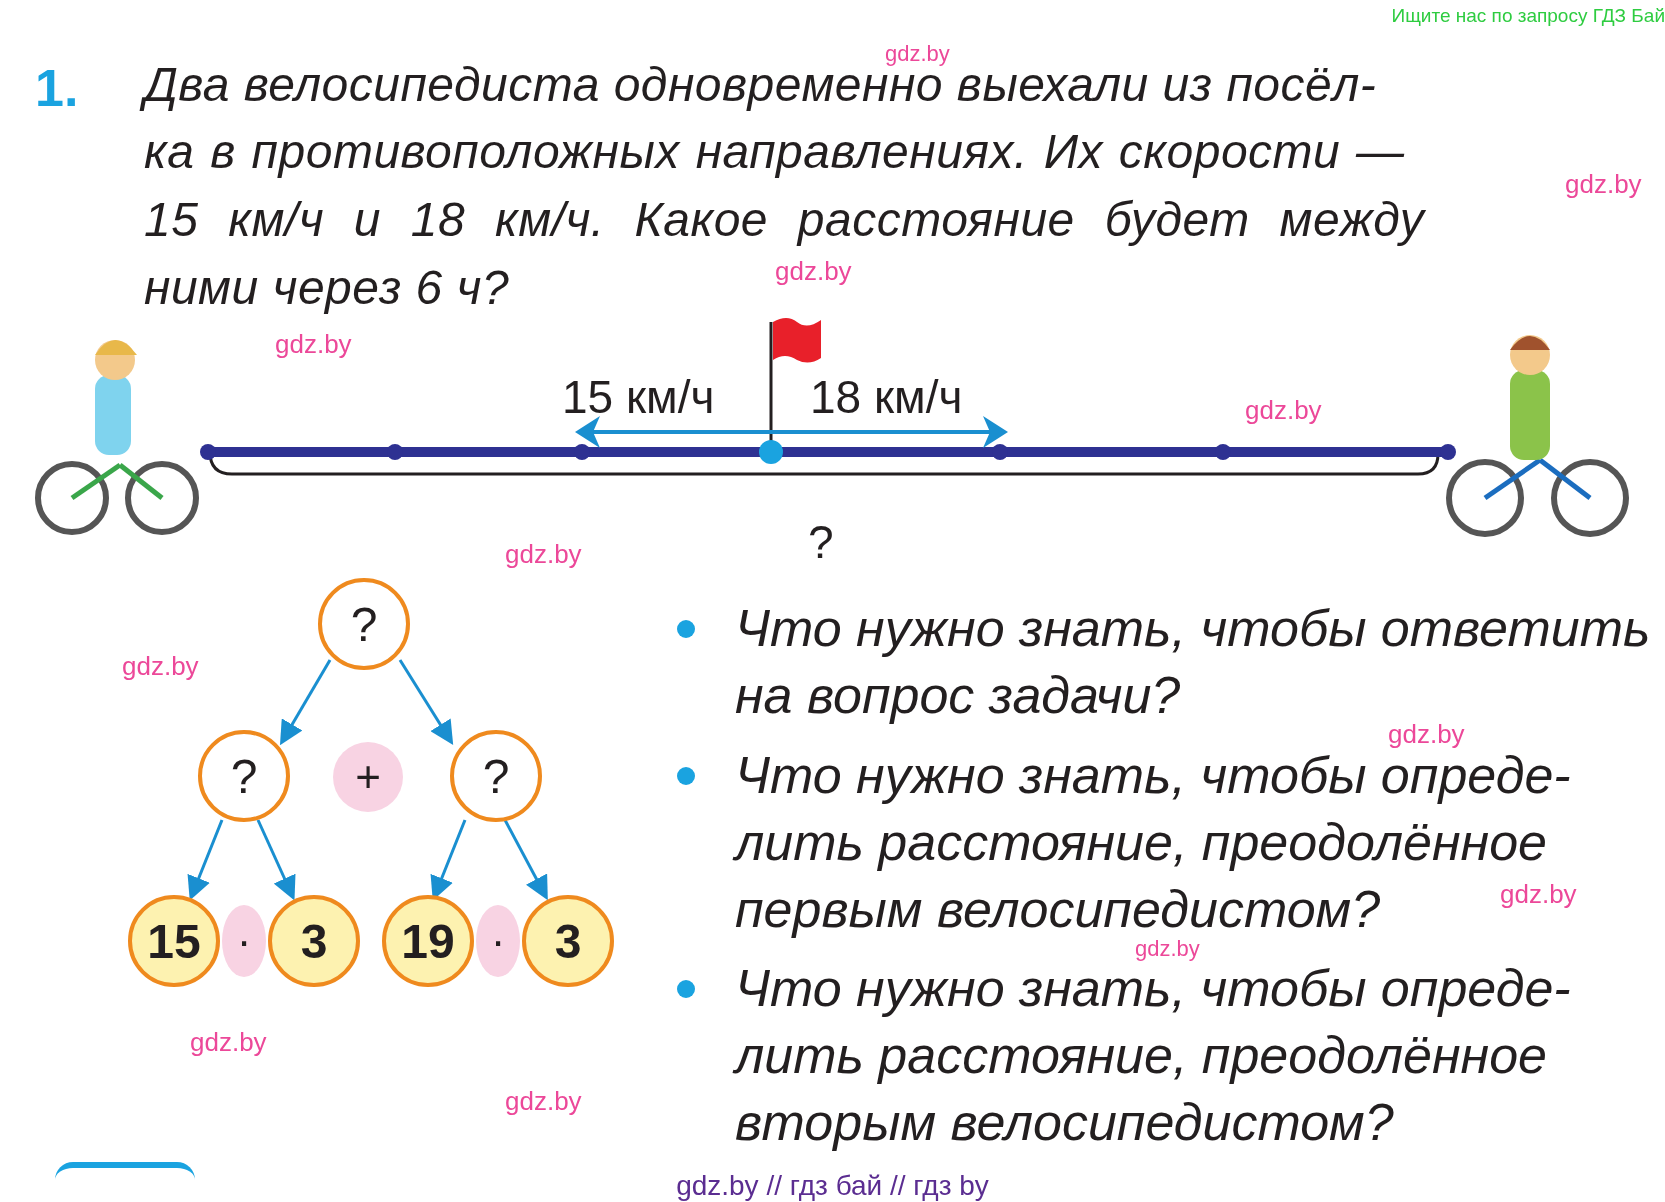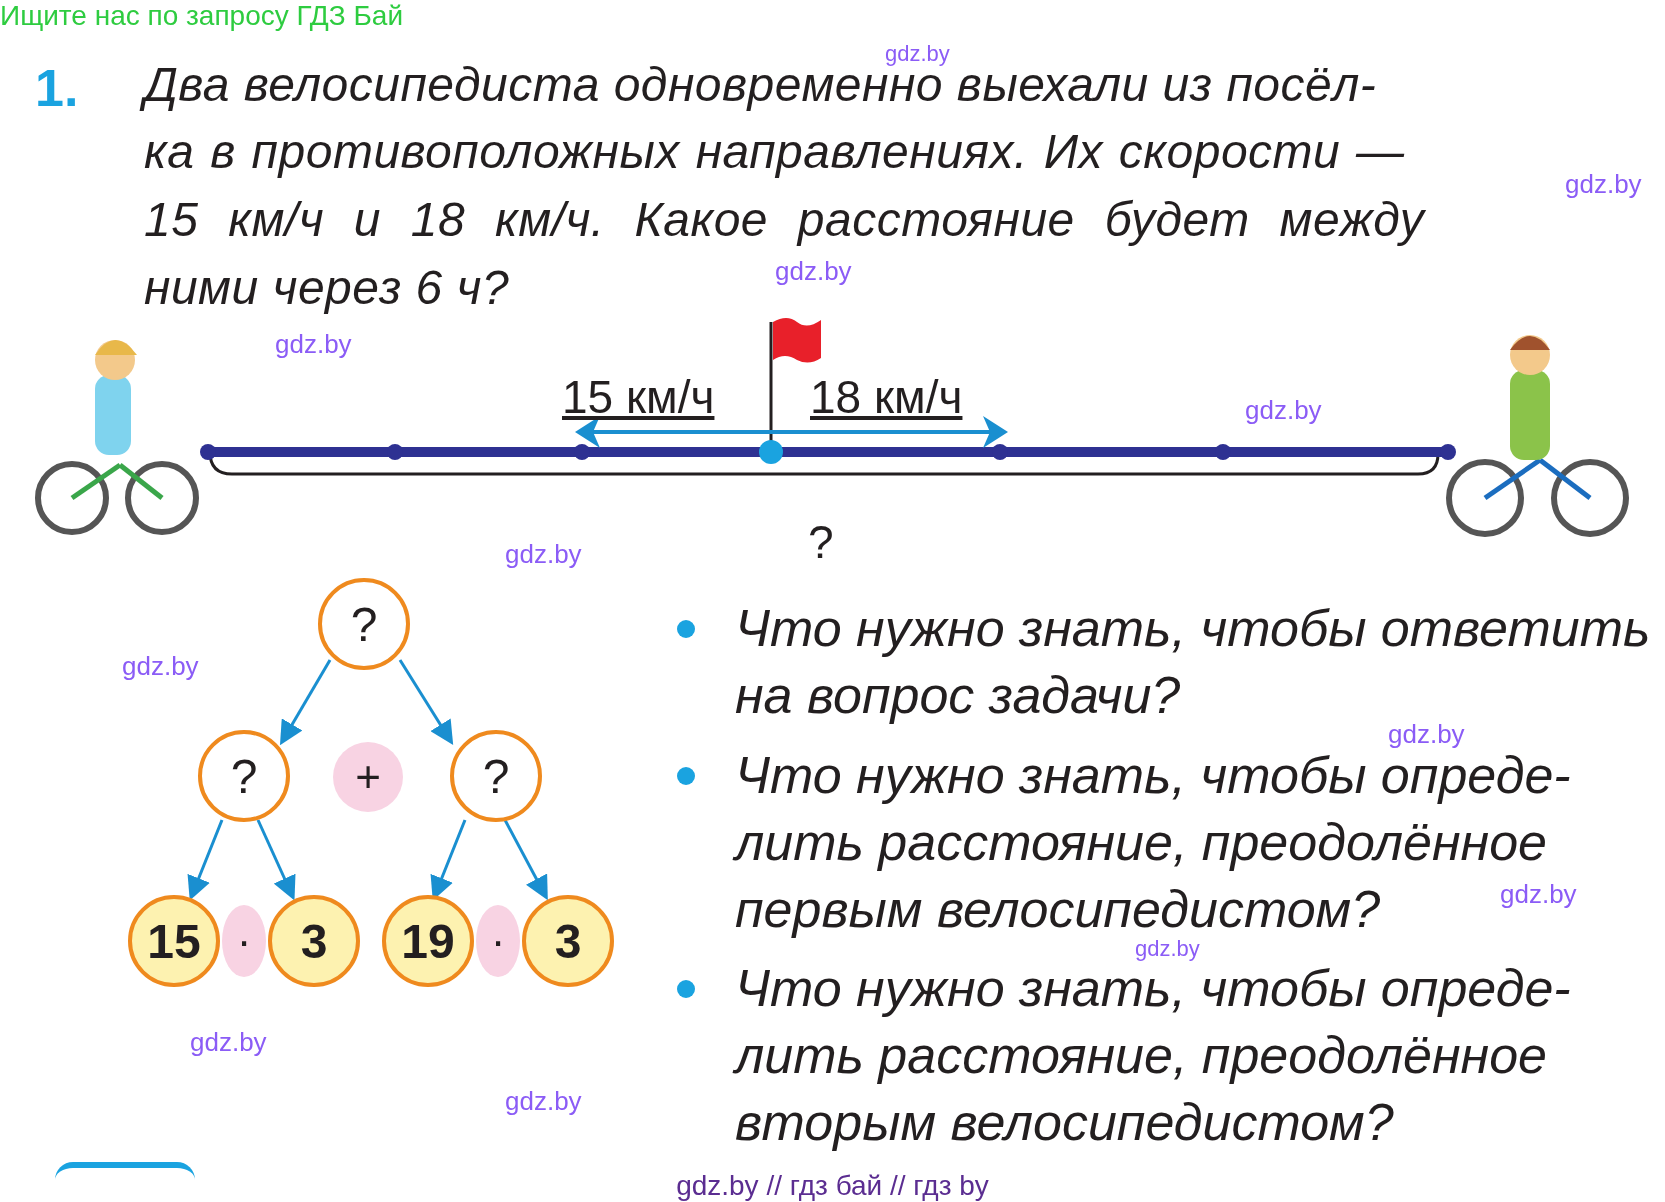--- a/index.html
+++ b/index.html
@@ -1,23 +1,23 @@
 <!DOCTYPE html>
 <html><head>
 <meta charset="utf-8">
 <style>
   html,body{margin:0;padding:0;background:#fff;}
   body{width:1665px;height:1202px;position:relative;overflow:hidden;font-family:"Liberation Sans",sans-serif;color:#231f20;}
   .abs{position:absolute;}
-  .top-banner{left:0;width:1665px;top:0;text-align:left;color:#2ecc40;font-size:28px;line-height:32px;}
-  .wm{font-size:26px;color:#8b5cf6;line-height:28px;white-space:nowrap;}
+  .top-banner{left:0;width:1665px;top:0;text-align:right;color:#2ecc40;font-size:19px;line-height:32px;}
+  .wm{font-size:26px;color:#ec4899;line-height:28px;white-space:nowrap;}
   .wm-small{font-size:22px;}
   .task-num{left:35px;top:58px;font-size:52px;font-weight:bold;color:#1aa3e0;}
   .task-line{left:144px;font-size:48px;line-height:60px;white-space:nowrap;letter-spacing:0.5px;font-style:italic;}
-  .speed{font-size:46px;line-height:50px;white-space:nowrap;text-decoration:underline;}
+  .speed{font-size:46px;line-height:50px;white-space:nowrap;}
   .q-mark{font-size:46px;}
   .bullet{width:18px;height:18px;border-radius:50%;background:#1aa3e0;}
   .bullet-text{left:735px;font-size:52px;line-height:66px;white-space:nowrap;font-style:italic;}
   .footer{left:0;width:1665px;top:1170px;text-align:center;color:#5b2d91;font-size:28px;}
   .node{position:absolute;border-radius:50%;border:4px solid #ef8a1e;box-sizing:border-box;display:flex;align-items:center;justify-content:center;font-size:48px;color:#231f20;}
   .node.white{background:#fff;}
   .node.yellow{background:#fdf2b0;font-weight:bold;}
   .op{position:absolute;background:#f8d3e3;border-radius:50%;display:flex;align-items:center;justify-content:center;font-size:44px;color:#231f20;}
 </style>
 </head>

